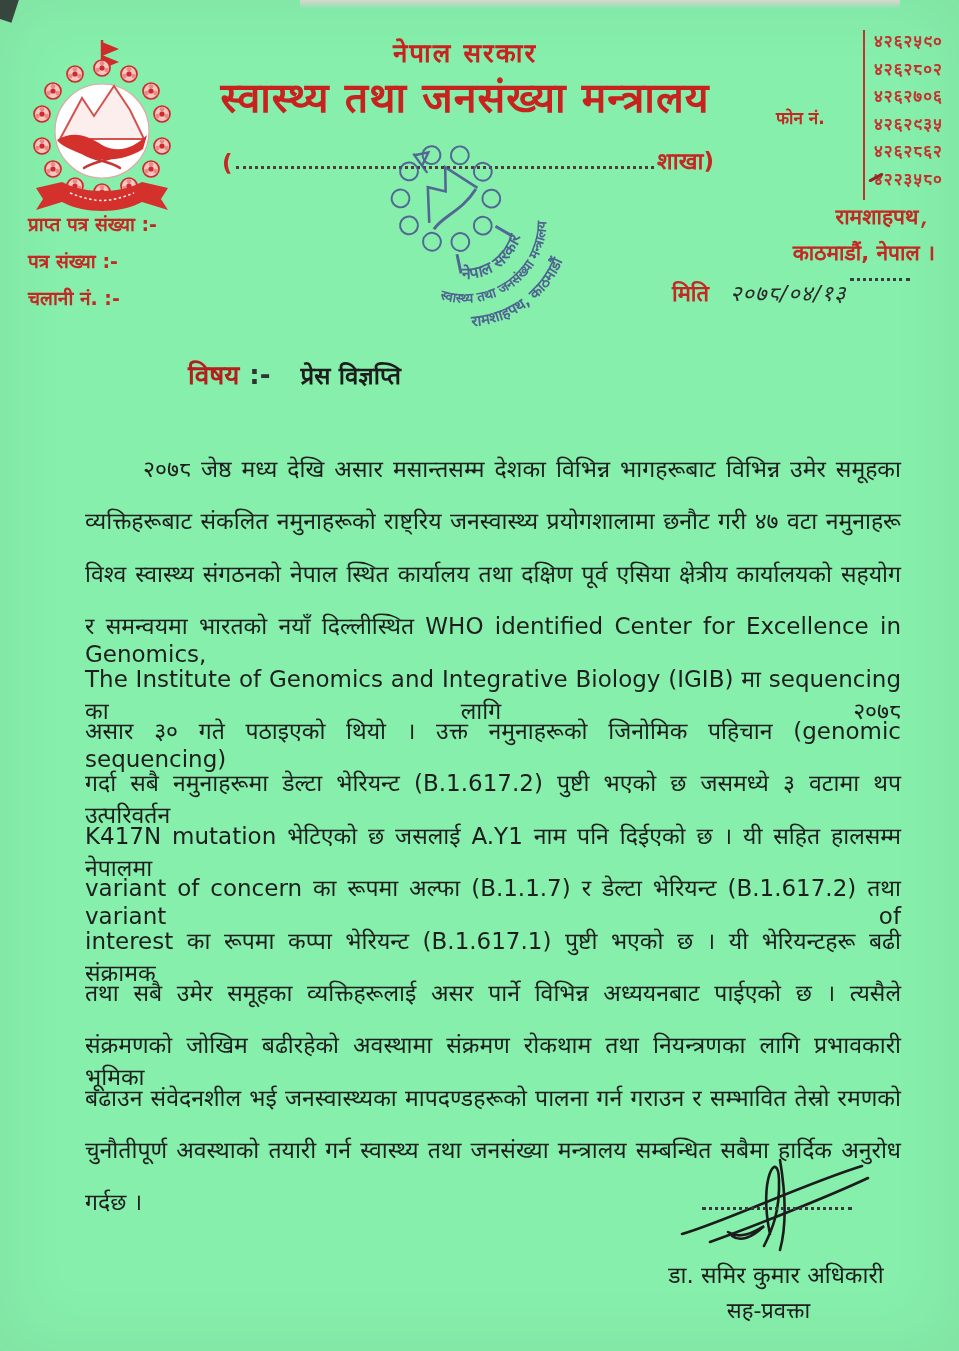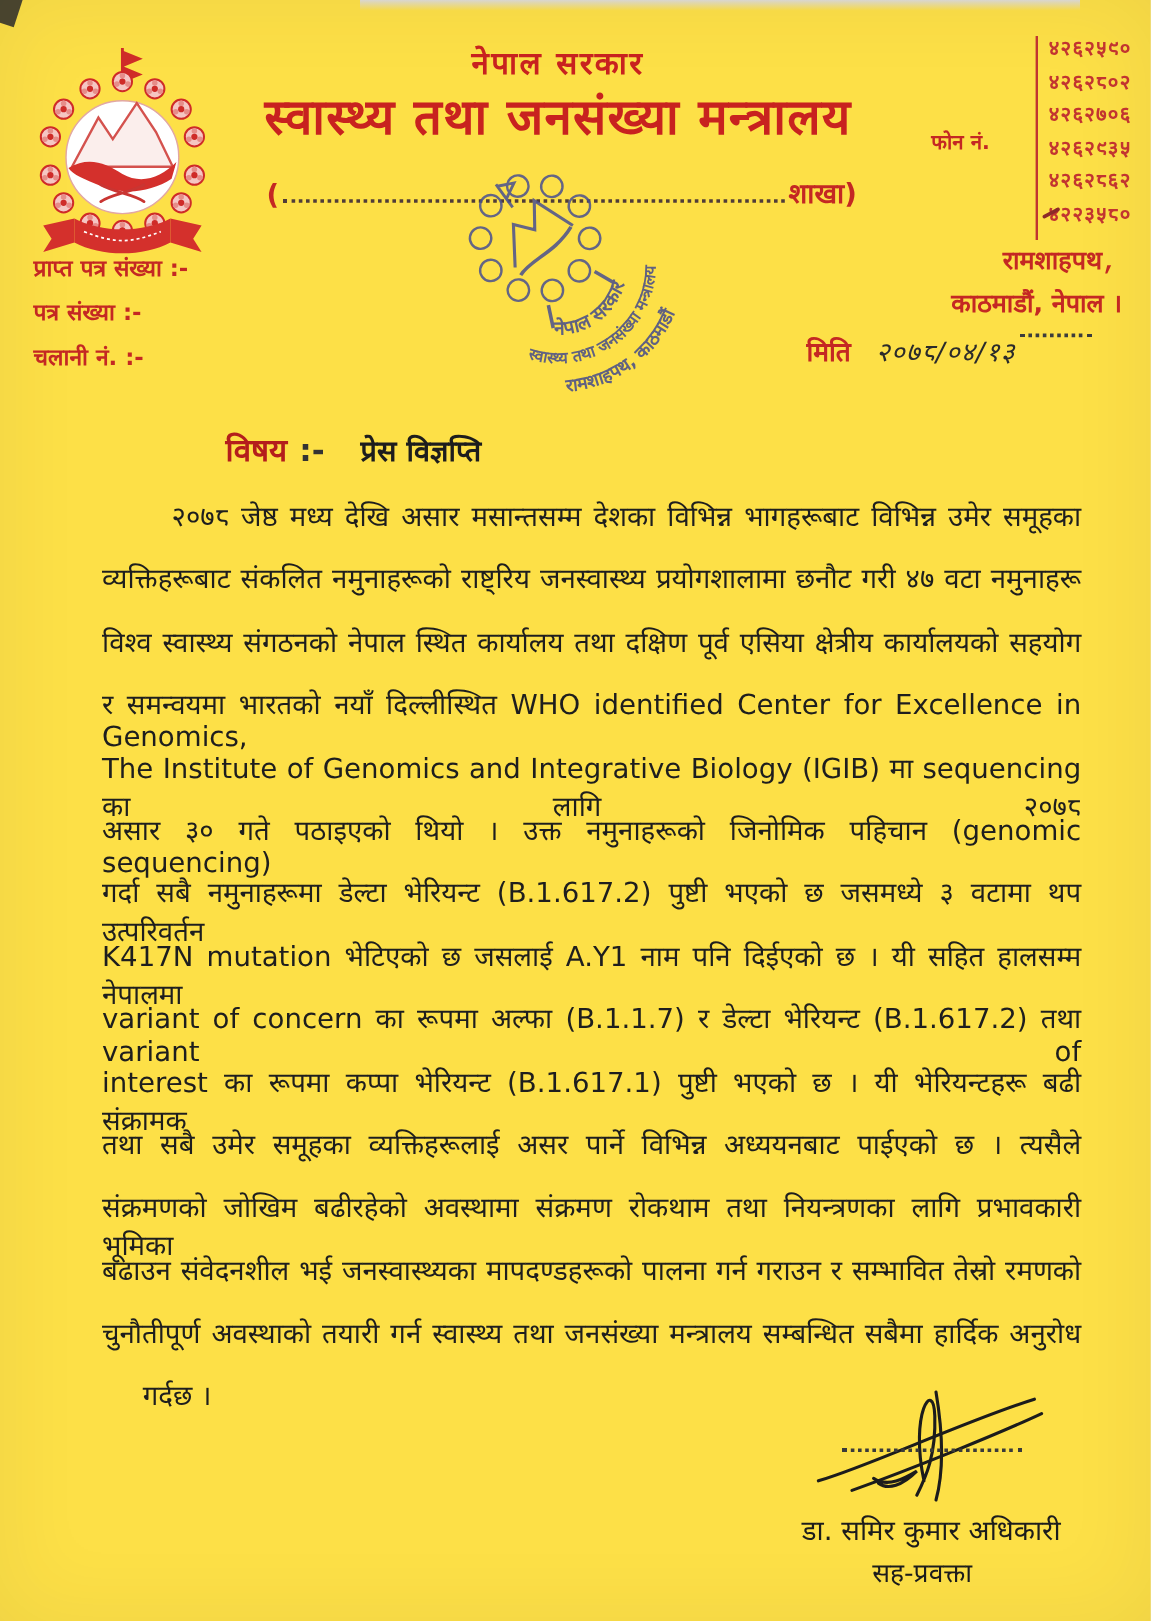--- a/index.html
+++ b/index.html
@@ -1,18 +1,18 @@
 <!DOCTYPE html>
 <html lang="ne"><head>
 <meta charset="utf-8">
 <style>
   html,body { margin:0; padding:0; background:#e8e6e2; }
   .page {
     position:relative; width:959px; height:1351px; margin:0 auto;
-    background:#fde047; overflow:hidden;
+    background:#86efac; overflow:hidden;
     font-family:"DejaVu Sans","Liberation Sans",sans-serif;
     box-shadow: inset 0 0 70px rgba(60,50,40,0.08);
   }
   .abs { position:absolute; }
 
   
   .corner-smudge { top:-6px; left:-6px; width:22px; height:26px; background:#2a2a2a; transform:rotate(18deg); opacity:.85; }
   .top-shade { top:0; left:300px; width:600px; height:9px; background:linear-gradient(#d9d6d0, rgba(217,214,208,0)); }
 
   
@@ -42,22 +42,22 @@
 
   
   .subject { top:356px; left:188px; font-size:26px; }
   .subject .lbl { color:#b41e1c; font-weight:bold; }
   .subject .sep { color:#333; font-weight:bold; margin:0 8px 0 10px; }
   .subject .val { color:#1d1d1d; font-weight:bold; margin-left:22px; font-size:24px; }
 
   
   .body-block { top:413px; left:85px; width:816px; color:#1e1e1e; font-size:23px; }
   .body-line { height:52.4px; text-align:justify; text-align-last:justify; overflow:visible; }
-  .body-line.first { padding-left:58px; }
-  .body-line.last  { text-align-last:left;margin-left:34px; }
+  .body-line.first { padding-left:58px;margin-top:39px; }
+  .body-line.last  { text-align-last:left; }
 
   
   .sig-scribble { top:1134px; left:652px; width:240px; height:128px; }
   .sig-dots  { top:1206px; left:702px; width:150px; border-bottom:3.5px dotted #3a3a3a; height:1px; }
   .sig-name  { top:1238px; left:636px; width:280px; text-align:center; font-size:23px; font-weight:500; color:#1c1c1c;margin-top:20px; }
   .sig-title { top:1294px; left:636px; width:265px; text-align:center; font-size:22px; color:#1c1c1c; }
 </style>
 </head>
 <body>
 

